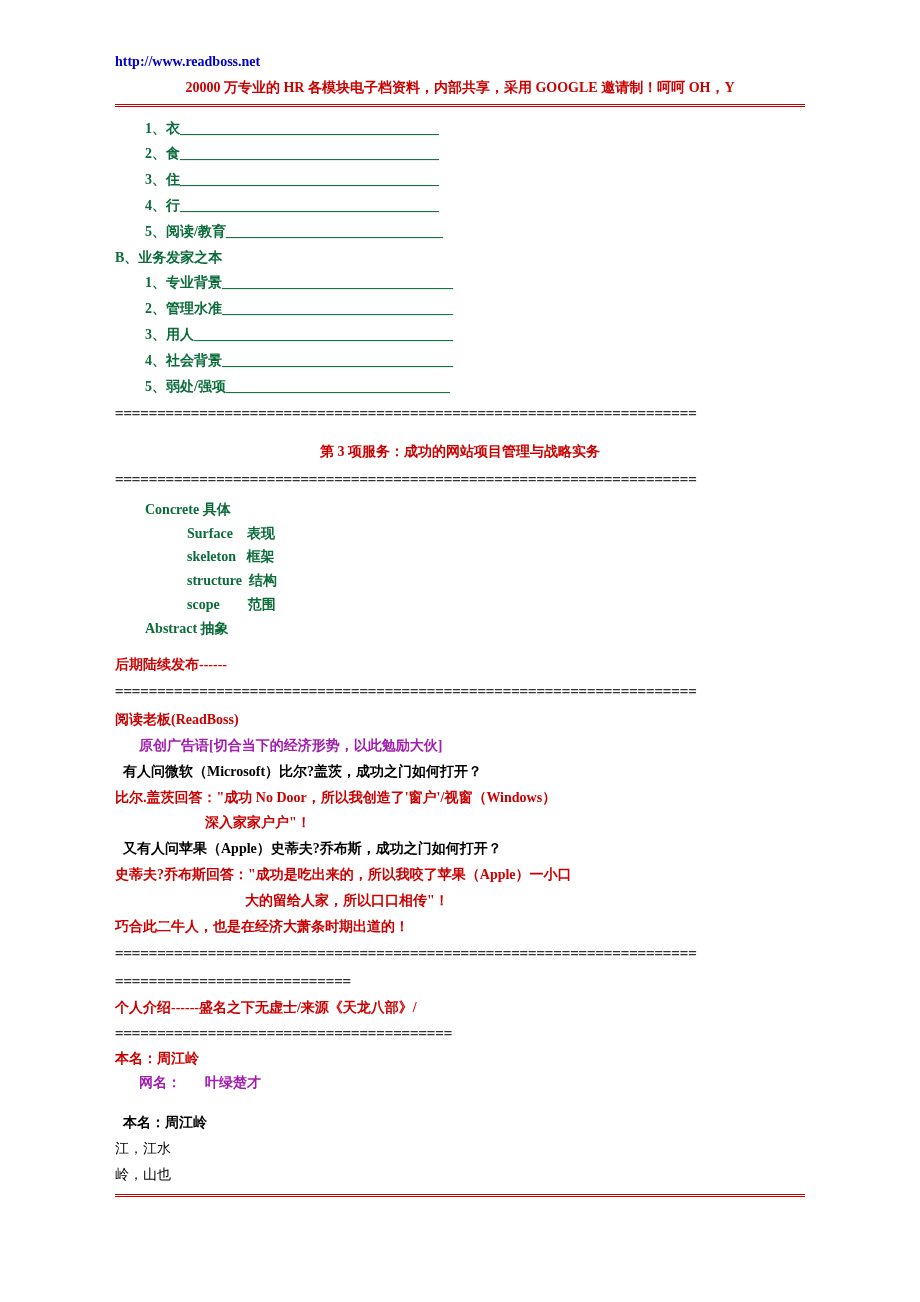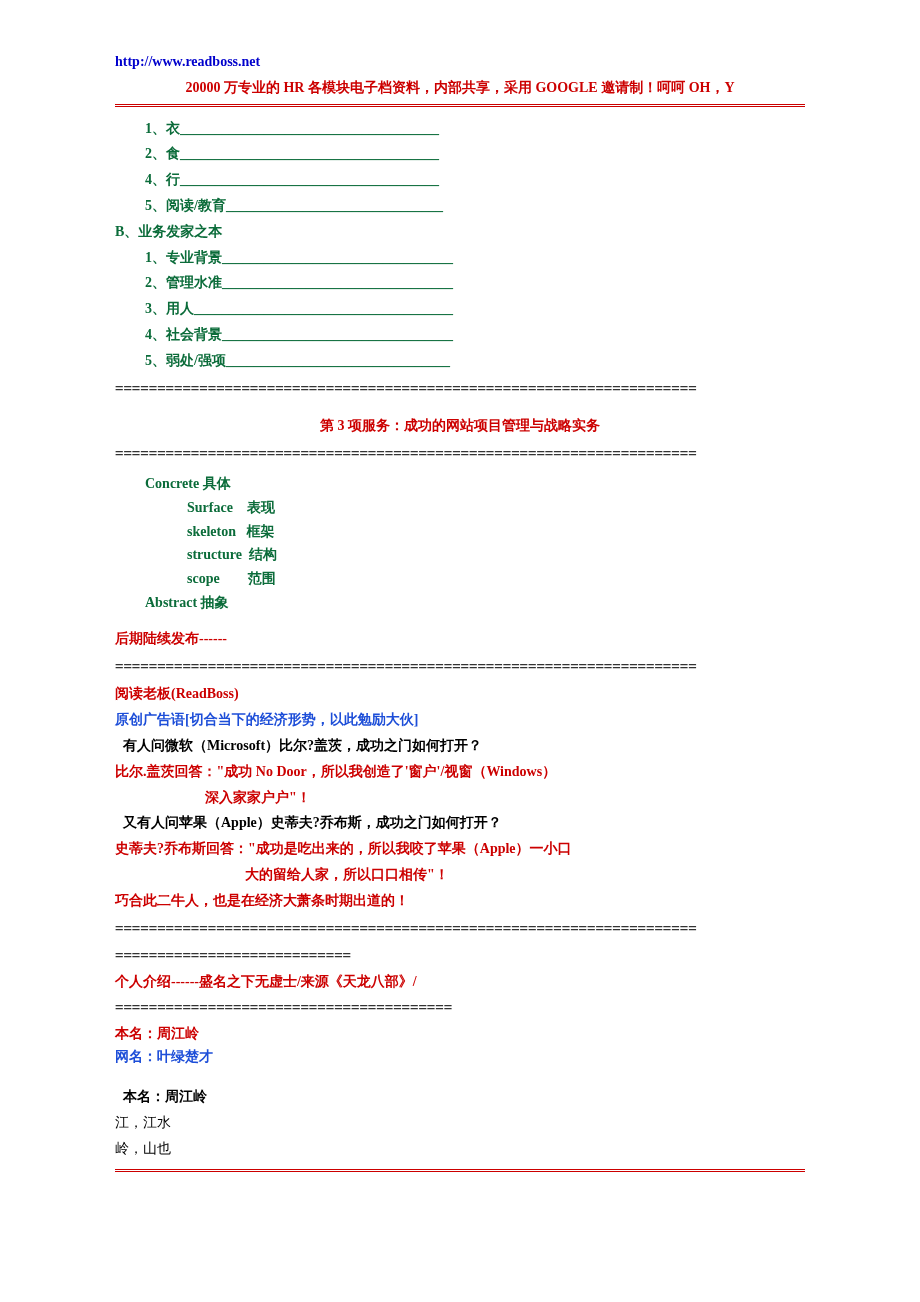--- a/index.html
+++ b/index.html
@@ -72,22 +72,23 @@
     }
     .concrete-sub {
       padding-left: 42px;
     }
     .red-line {
       color: #cc0000;
       font-weight: bold;
       margin: 2px 0;
     }
     .green-text {
-      color: #1d4ed8;
+      color: #a21caf;
       font-weight: bold;
+      margin-left: 24px;
     }
     .black-line {
       color: #000;
       font-weight: bold;
       margin: 2px 8px;
     }
     .indent {
       padding-left: 90px;
     }
     .short-eq {
@@ -103,20 +104,21 @@
 </head>
 <body>
 
 <div class="header-url">http://www.readboss.net</div>
 <div class="header-banner">20000 万专业的 HR 各模块电子档资料，内部共享，采用 GOOGLE 邀请制！呵呵 OH，Y</div>
 <div class="dbl-rule"></div>
 
 <div class="list-items">
   <div class="list-item">1、衣_____________________________________</div>
   <div class="list-item">2、食_____________________________________</div>
+  <div class="list-item">3、住_____________________________________</div>
   <div class="list-item">4、行_____________________________________</div>
   <div class="list-item">5、阅读/教育_______________________________</div>
 </div>
 
 <div class="section-b">B、业务发家之本</div>
 <div class="list-items">
   <div class="list-item">1、专业背景_________________________________</div>
   <div class="list-item">2、管理水准_________________________________</div>
   <div class="list-item">3、用人_____________________________________</div>
   <div class="list-item">4、社会背景_________________________________</div>

